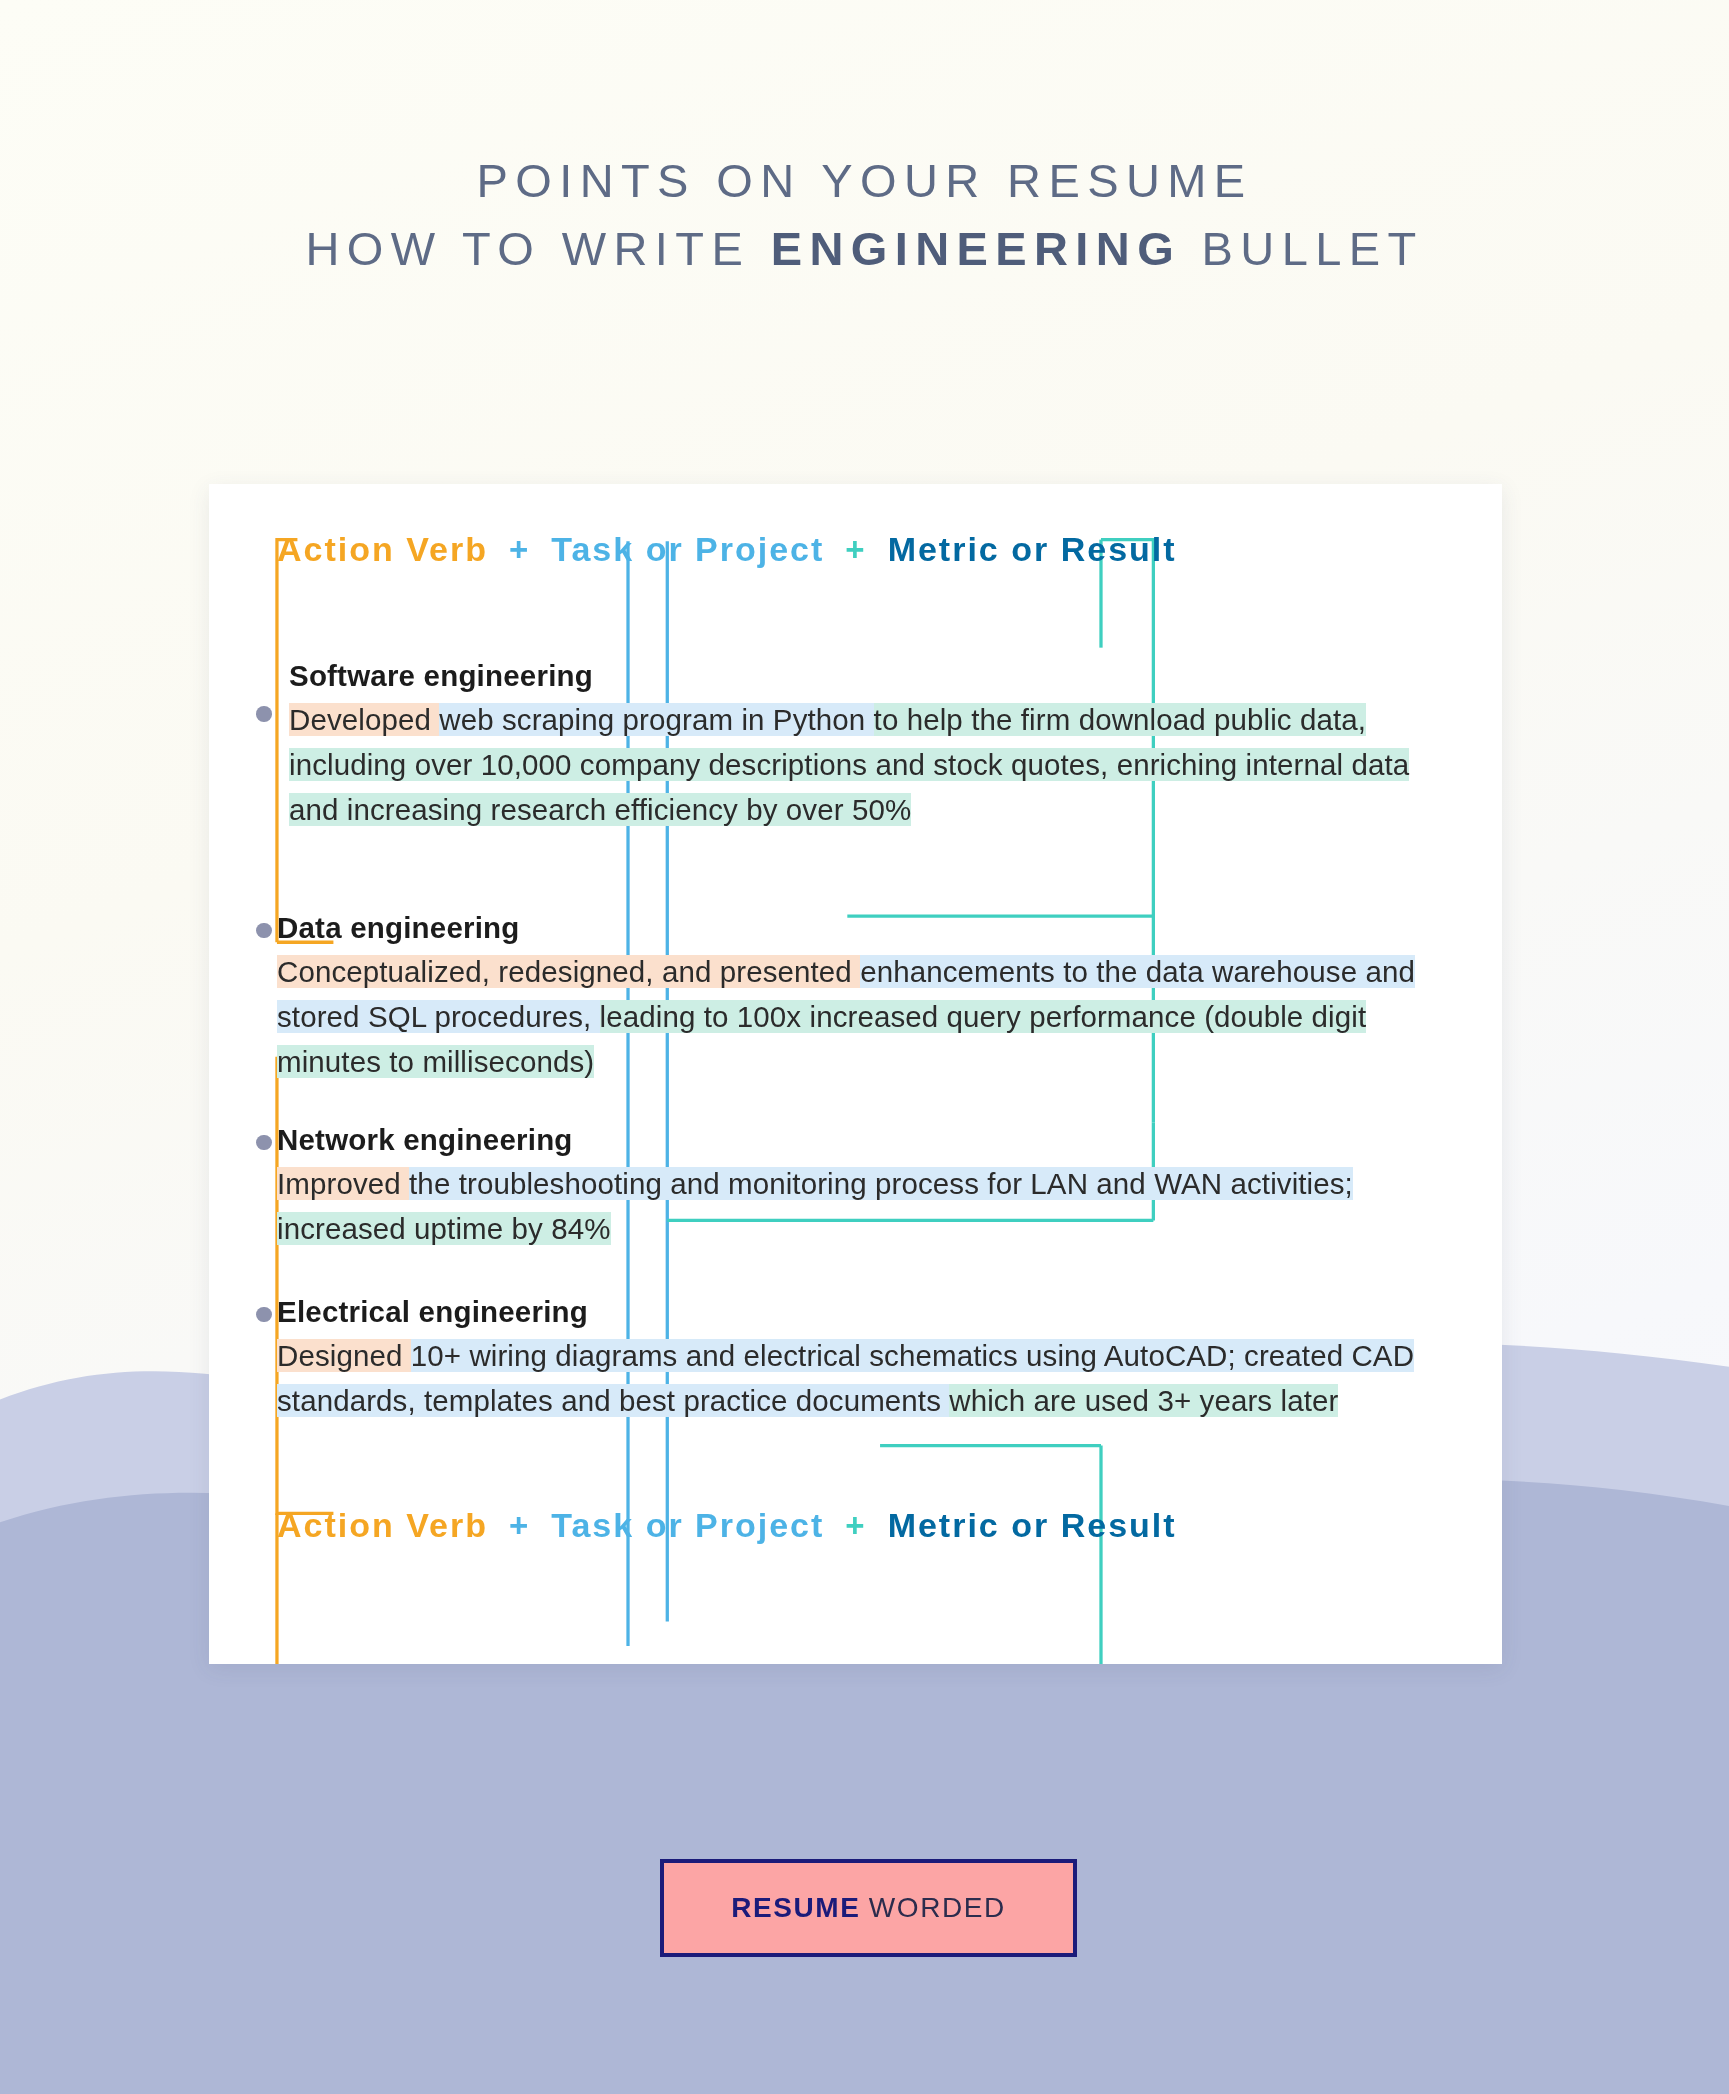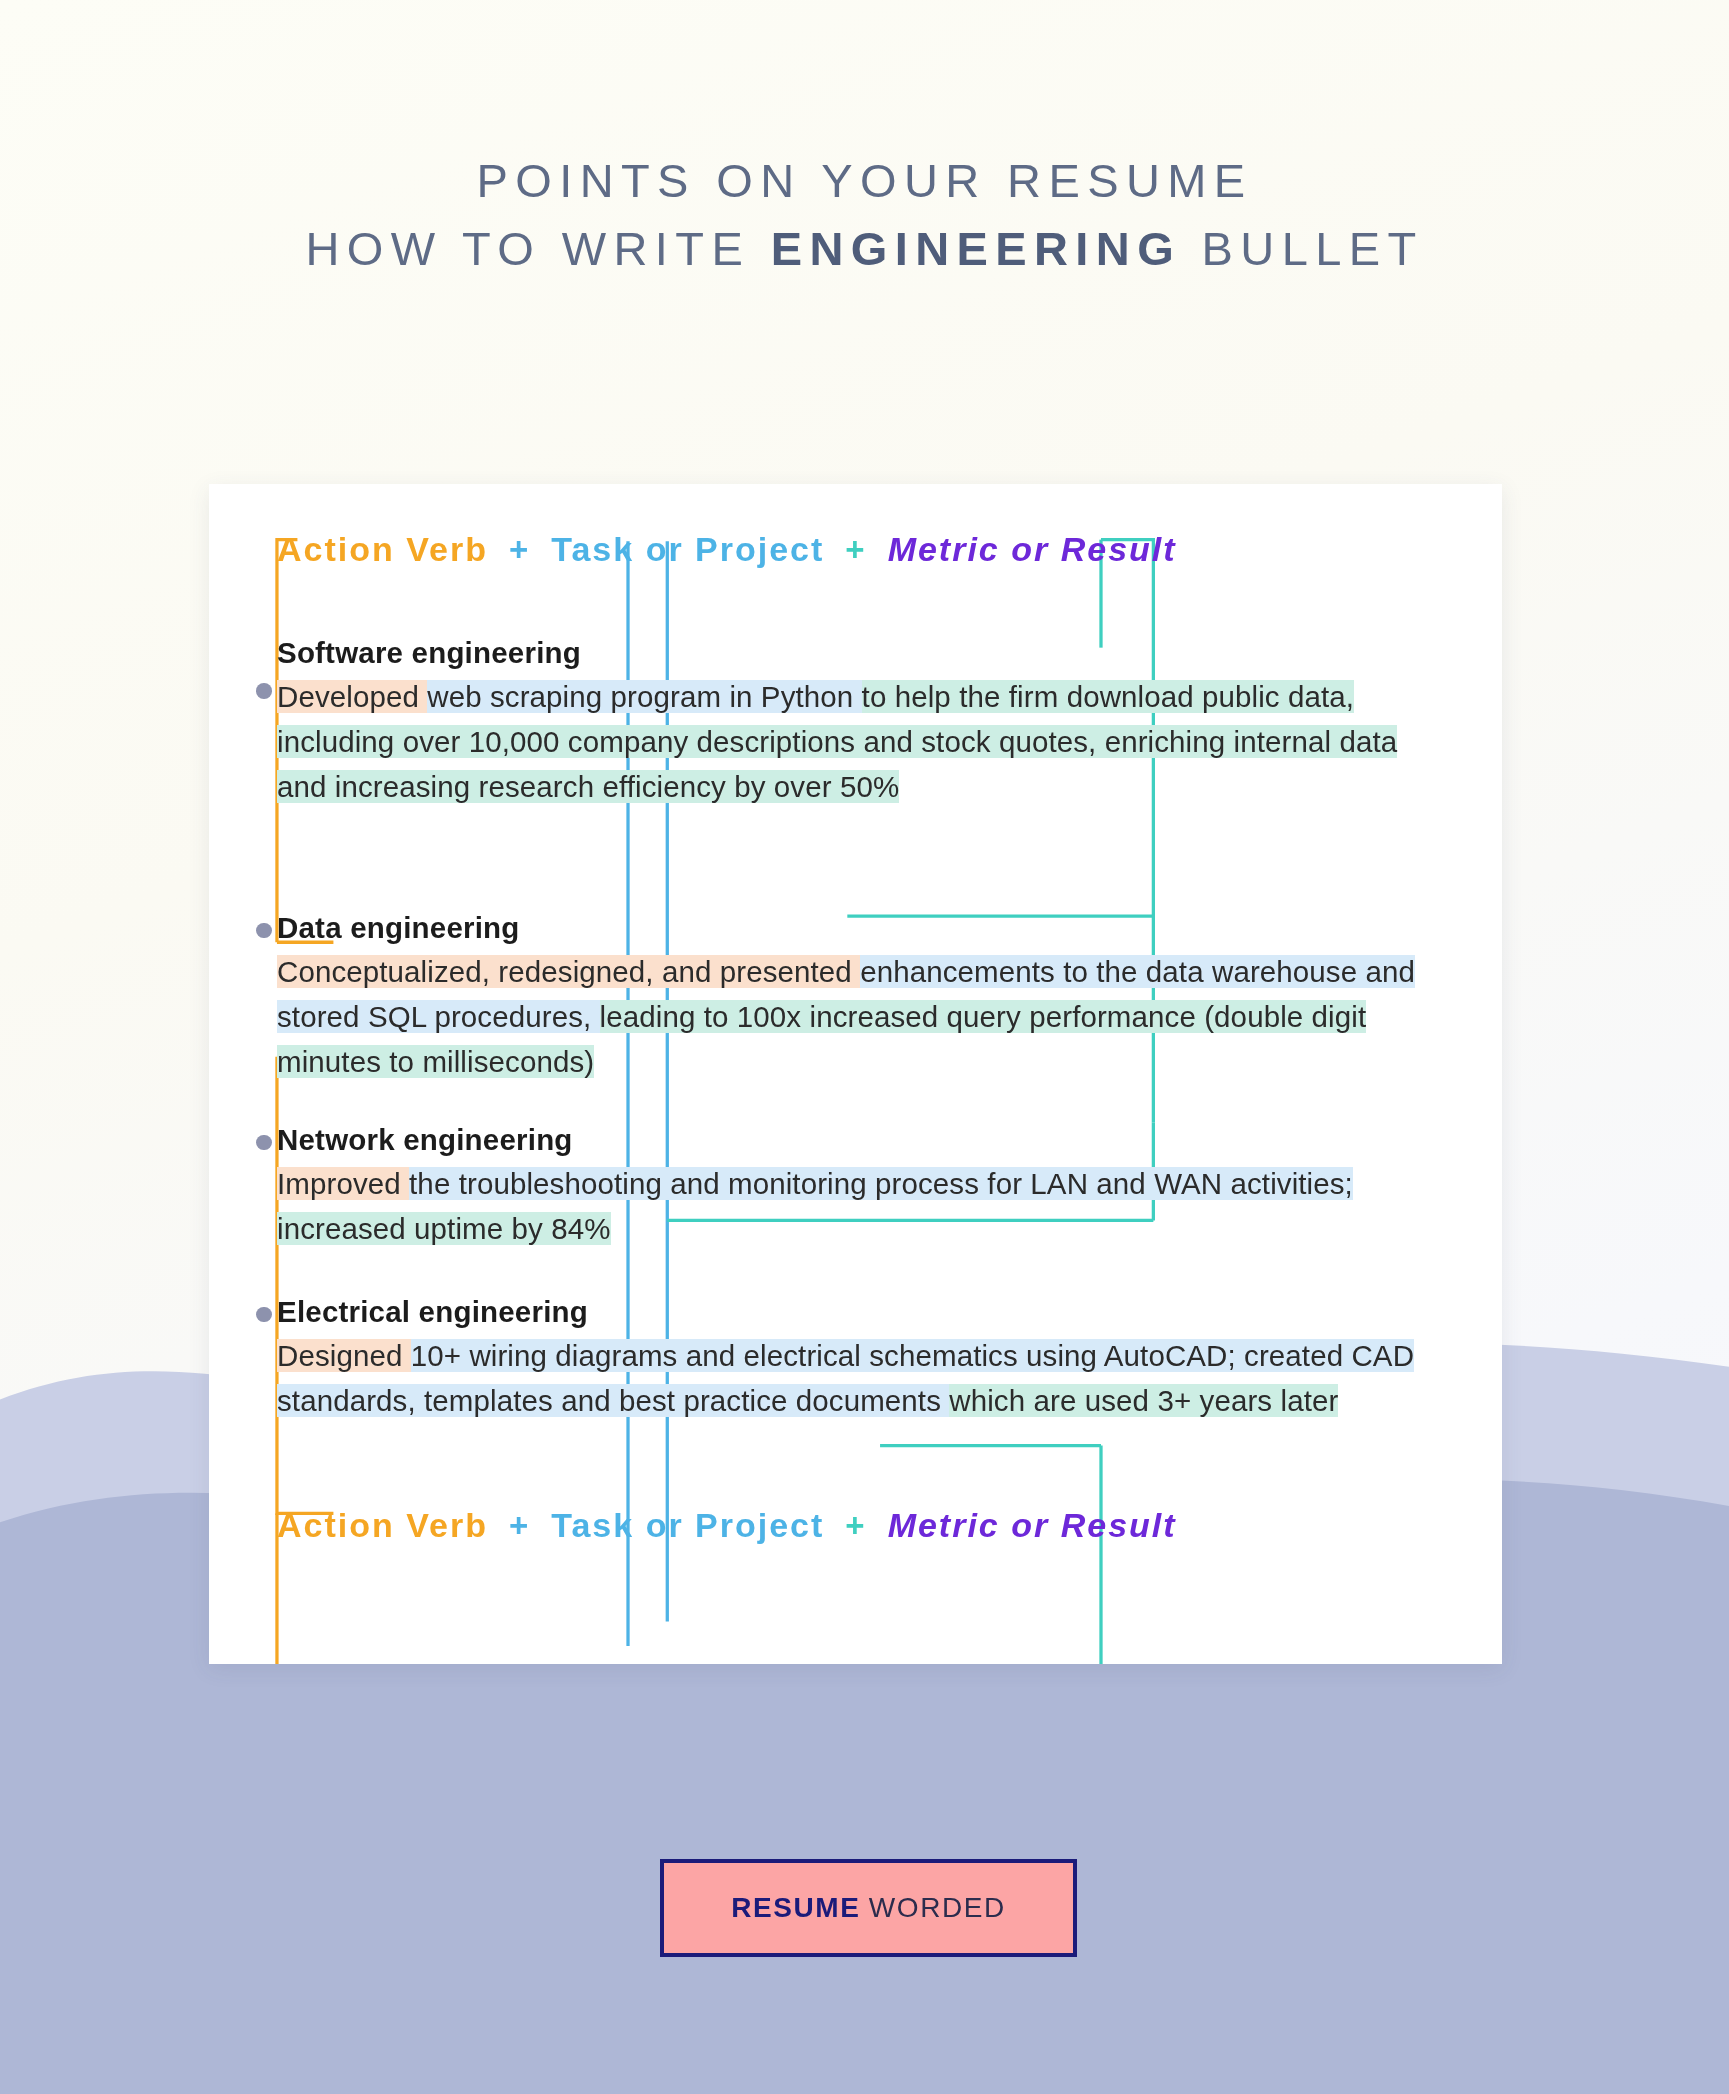--- a/index.html
+++ b/index.html
@@ -75,21 +75,21 @@
     align-items: flex-end;
     font-size: 34px;
     font-weight: 700;
     letter-spacing: 2px;
     white-space: nowrap;
   }
   .legend-top { left: 277px; top: 530px; }
   .legend-bottom { left: 277px; top: 1506px; }
   .legend .verb { color: #f5a623; }
   .legend .task { color: #4db3e6; }
-  .legend .metric { color: #6d28d9; font-style: italic; }
+  .legend .metric { color: #0369a1; }
   .legend .plus {
     color: #4db3e6;
     font-weight: 700;
     margin: 0 21px;
     font-size: 33px;
   }
   .legend .plus.second { color: #3fcfc0; }
 
   
   .section {
@@ -183,21 +183,21 @@
 </div>
 
 <div class="legend legend-top">
   <span class="verb">Action Verb</span>
   <span class="plus">+</span>
   <span class="task">Task or Project</span>
   <span class="plus second">+</span>
   <span class="metric">Metric or Result</span>
 </div>
 
-<div class="section" style="top:636px;">
+<div class="section" style="top:659px;padding-left:12px;">
   <div class="dot" style="left:-21px; top:47px;"></div>
   <div class="sec-head">Software engineering</div>
   <div class="sec-body">
     <span class="hl-verb">Developed </span><span class="hl-task">web scraping program in Python </span><span class="hl-metric">to help the firm download public data, including over 10,000 company descriptions and stock quotes, enriching internal data and increasing research efficiency by over 50%</span>
   </div>
 </div>
 
 <div class="section" style="top:911px;">
   <div class="dot" style="left:-21px; top:11.5px;"></div>
   <div class="sec-head">Data engineering</div>

